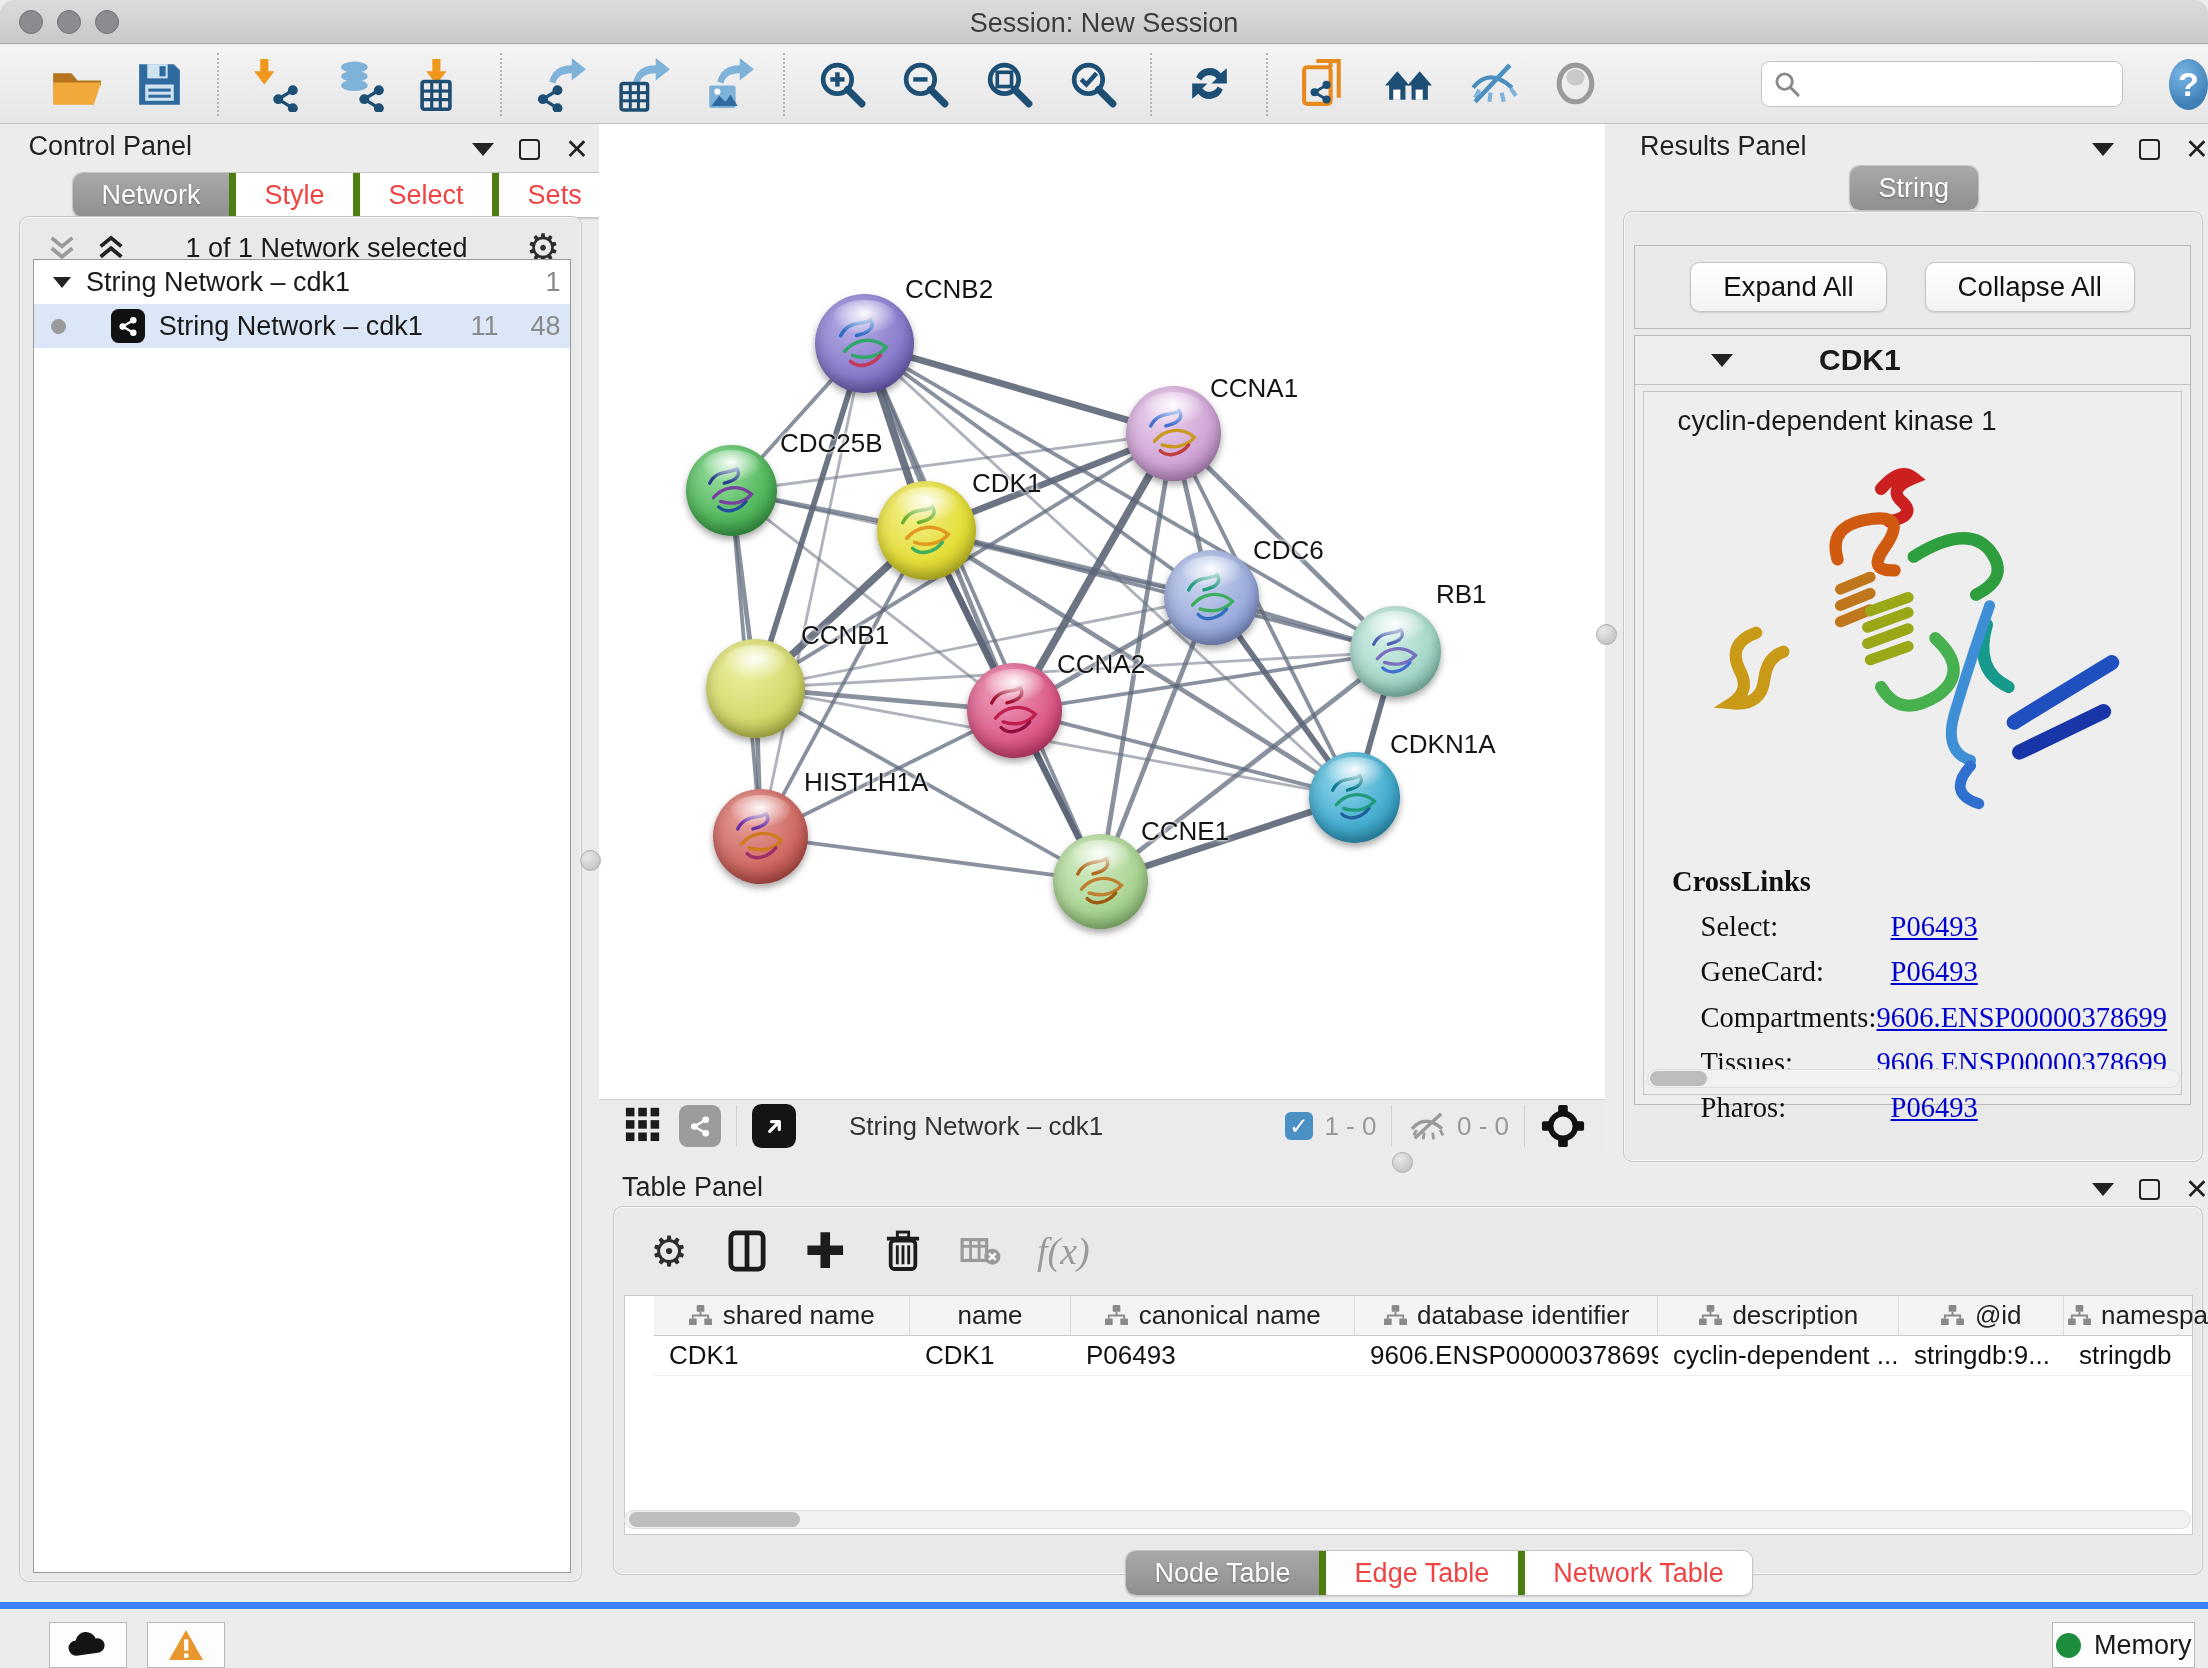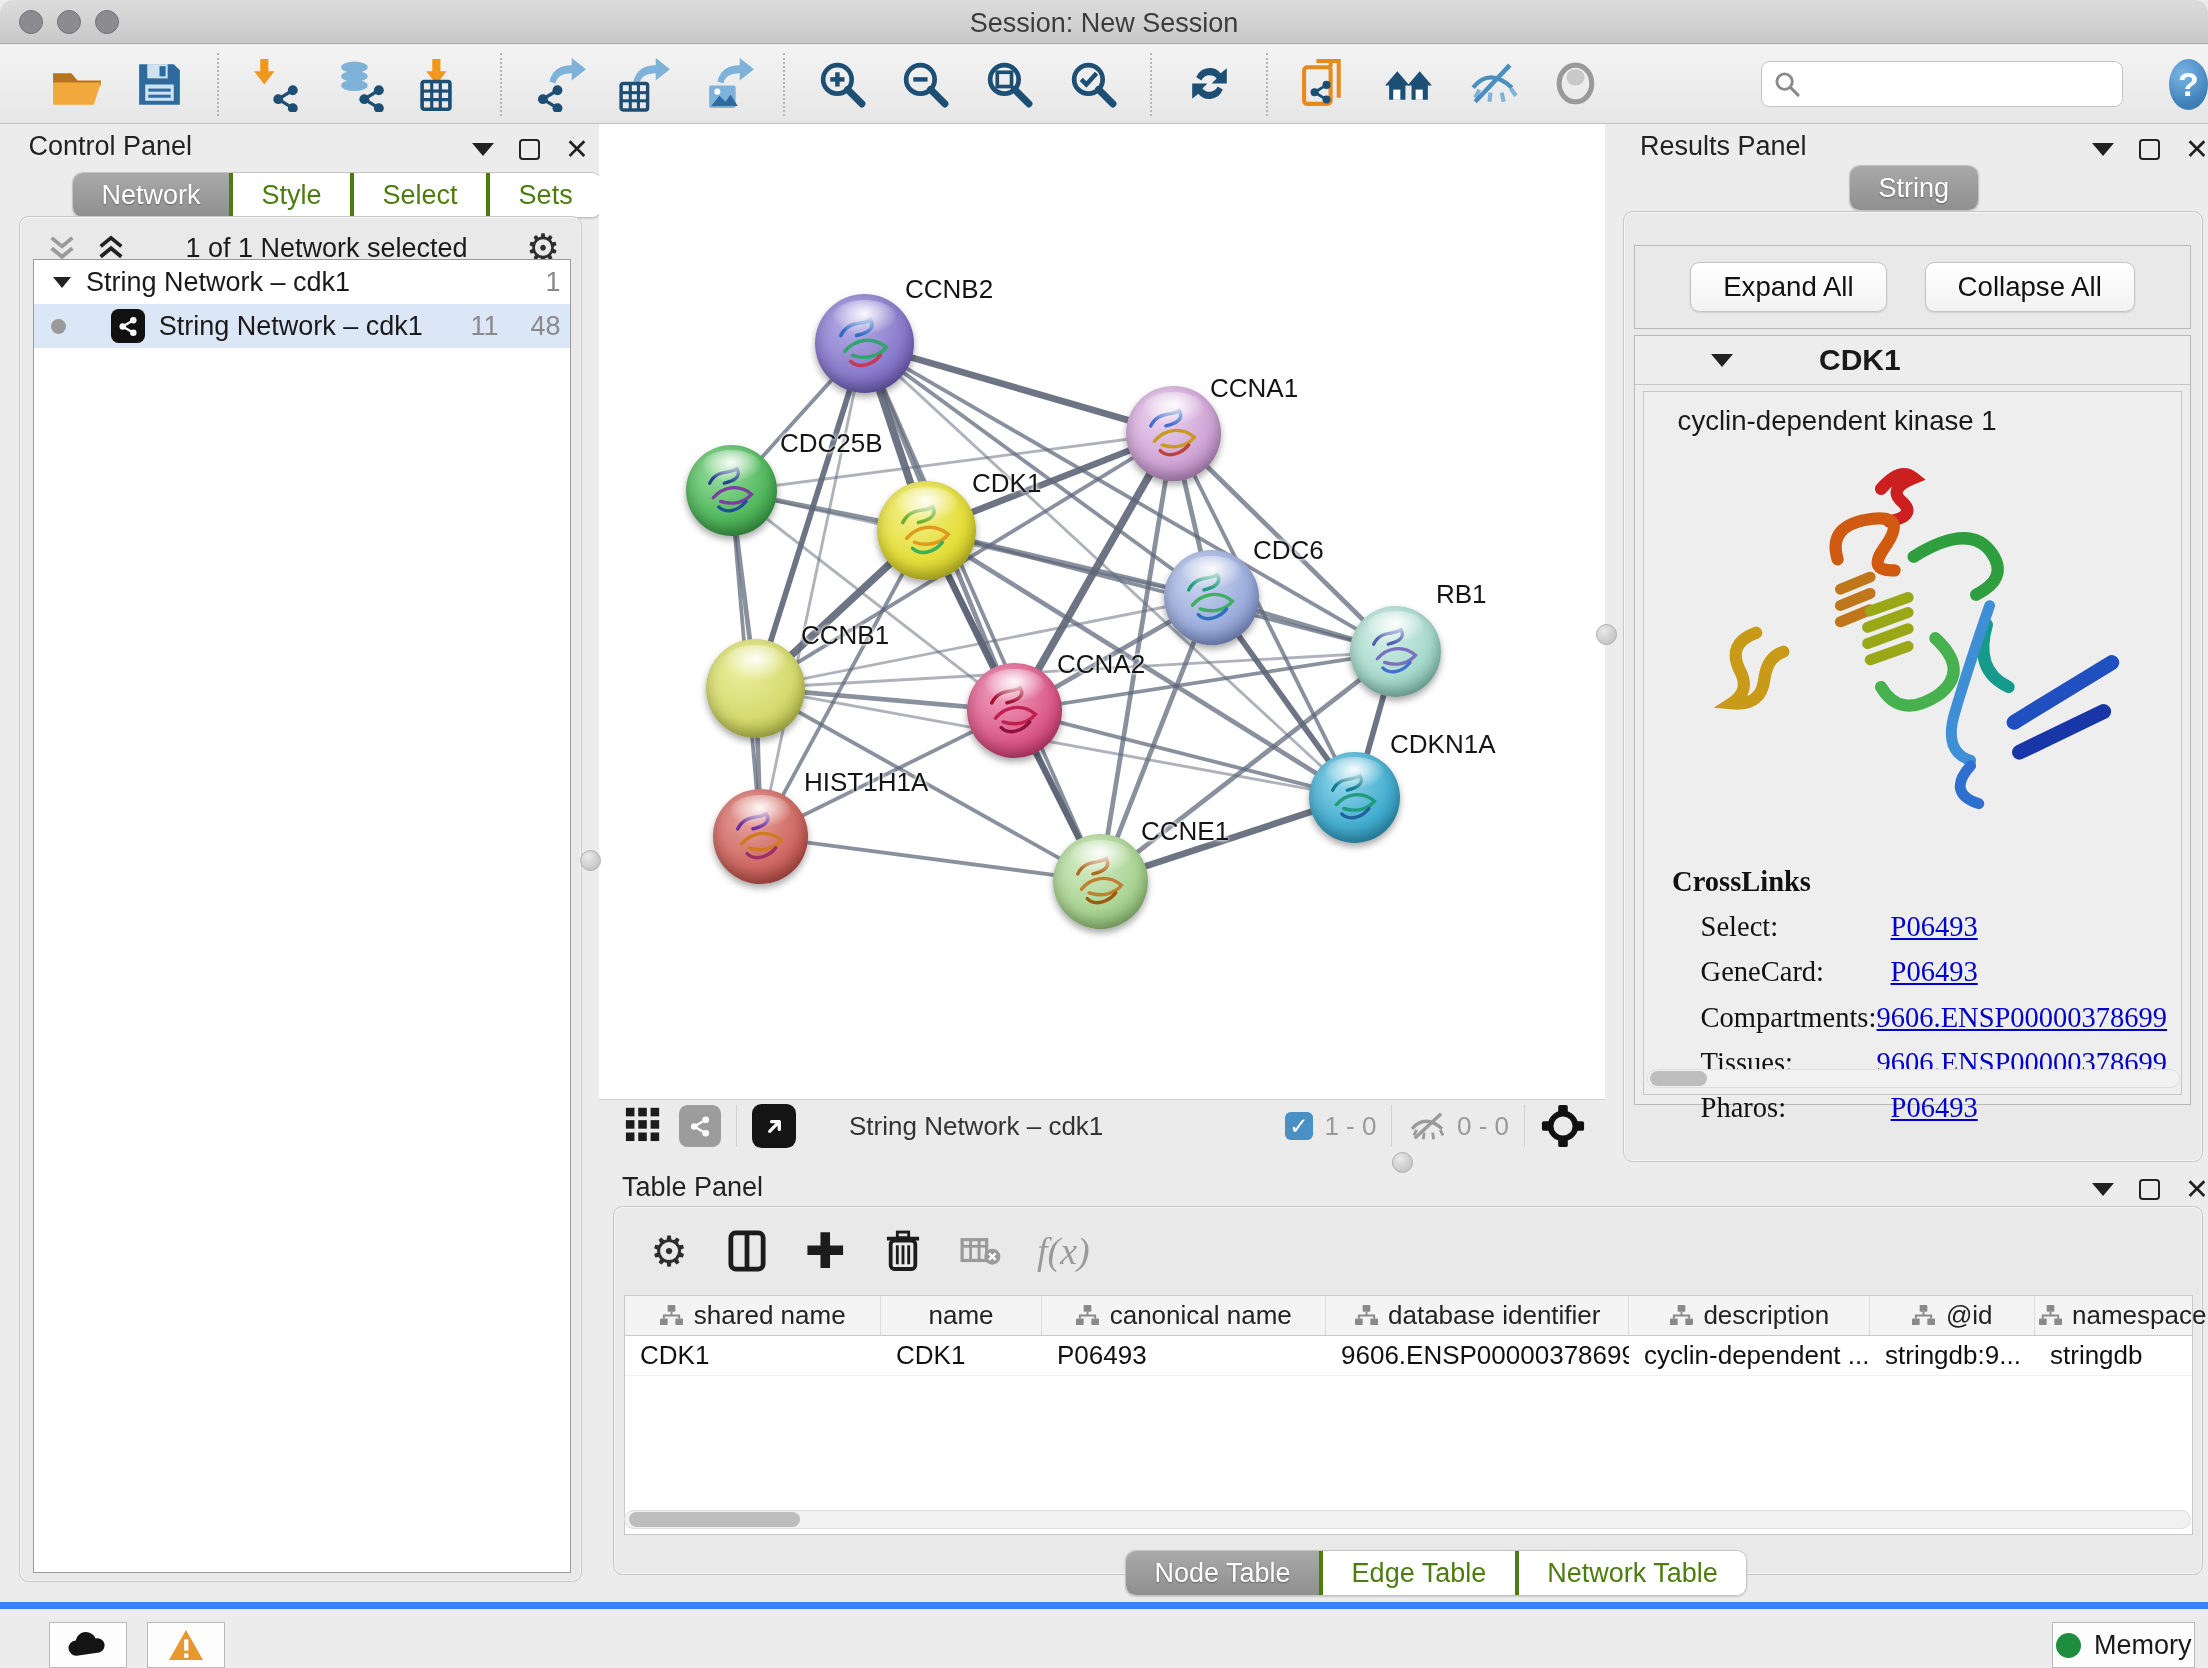--- a/index.html
+++ b/index.html
@@ -30,21 +30,21 @@
   .paneltitle{position:absolute;font-size:27px;color:#222;}
   .pctrl{position:absolute;display:flex;align-items:center;gap:25px;}
   .tri-down{width:0;height:0;border-left:11.4px solid transparent;border-right:11.4px solid transparent;
     border-top:13.3px solid #222;}
   .boxicon{width:21px;height:21px;border:2.9px solid #222;border-radius:3.8px;}
   .xicon{font-size:28.5px;font-weight:bold;color:#222;line-height:21px;}
   .card{position:absolute;background:#e9e9e9;border:1px solid #c6c6c6;border-radius:9.5px;
     box-shadow:inset 0 0 0 1px #f6f6f6;}
   .seg{position:absolute;display:flex;background:#fff;border:1px solid #c3c3c3;border-radius:10.5px;
     overflow:hidden;box-shadow:0 1px 1.9px rgba(0,0,0,.15);}
-  .seg .tab{padding:6.7px 28.5px;font-size:27px;color:#4d7c0f;background:#fff;border-left:4px solid #4d7c0f;}
+  .seg .tab{padding:6.7px 28.5px;font-size:27px;color:#ef4444;background:#fff;border-left:7px solid #4d7c0f;}
   .seg .tab:first-child{border-left:none;}
   .seg .tab.active{background:linear-gradient(#a9a9a9,#8f8f8f);color:#fff;text-shadow:0 1px 1.9px rgba(0,0,0,.35);}
   
   .tree{position:absolute;background:#fff;border:1px solid #9a9a9a;}
   .treerow{display:flex;align-items:center;height:44px;font-size:27px;padding:0 9.5px;}
   .treerow .cnt{margin-left:auto;color:#8a8a8a;}
   .row-selected{background:#dbe6f6;}
   .bullet{width:15px;height:15px;border-radius:50%;background:#9a9a9a;margin:0 13.3px 0 7.6px;}
   .netic{width:34px;height:34px;border-radius:7.6px;background:#111;display:flex;align-items:center;
     justify-content:center;margin-right:13.3px;flex:0 0 auto;}
@@ -66,21 +66,21 @@
     background:radial-gradient(circle at 35% 30%,#e9e9e9,#b9b9b9);border:1px solid #adadad;}
   
   .xlinks{font-family:"Liberation Serif","DejaVu Serif",serif;font-size:28.5px;color:#111;}
   .xrow{display:flex;margin:13.3px 0 13.3px 28.5px;}
   .xrow .xl{width:190px;}
   .xrow a{color:#0000cc;text-decoration:underline;}
   .innerbox{position:absolute;background:#ededed;border:1px solid #b9b9b9;}
   .btn{background:linear-gradient(#ffffff,#f2f2f2);border:1px solid #c3c3c3;border-radius:9.5px;
     font-size:27.6px;padding:7.6px 32px;color:#111;box-shadow:0 1px 1.9px rgba(0,0,0,.12);}
   
-  .tbl{position:absolute;background:#fff;border:1px solid #c9c9c9;}
+  .tbl{position:absolute;background:#fff;border:1px solid #c9c9c9;padding-left:29px;}
   .thead{display:flex;background:#f4f4f4;border-bottom:1.9px solid #c9c9c9;height:40px;}
   .th{display:flex;align-items:center;justify-content:center;gap:9.5px;font-size:26px;color:#222;
     border-right:1px solid #dcdcdc;overflow:hidden;white-space:nowrap;flex:0 0 auto;}
   .trow{display:flex;height:40px;border-bottom:1px solid #f0f0f0;}
   .td{font-size:26px;color:#111;padding-left:15px;display:flex;align-items:center;
     overflow:hidden;white-space:nowrap;flex:0 0 auto;}
   .hscroll{position:absolute;height:19px;background:#f1f1f1;border:1px solid #ddd;border-radius:9.5px;}
   .hthumb{position:absolute;height:15px;top:1px;background:#bdbdbd;border-radius:7.6px;}
   .ttool{position:absolute;display:flex;align-items:center;gap:34px;}
   .ttool .ic{width:44px;height:44px;display:flex;align-items:center;justify-content:center;}

